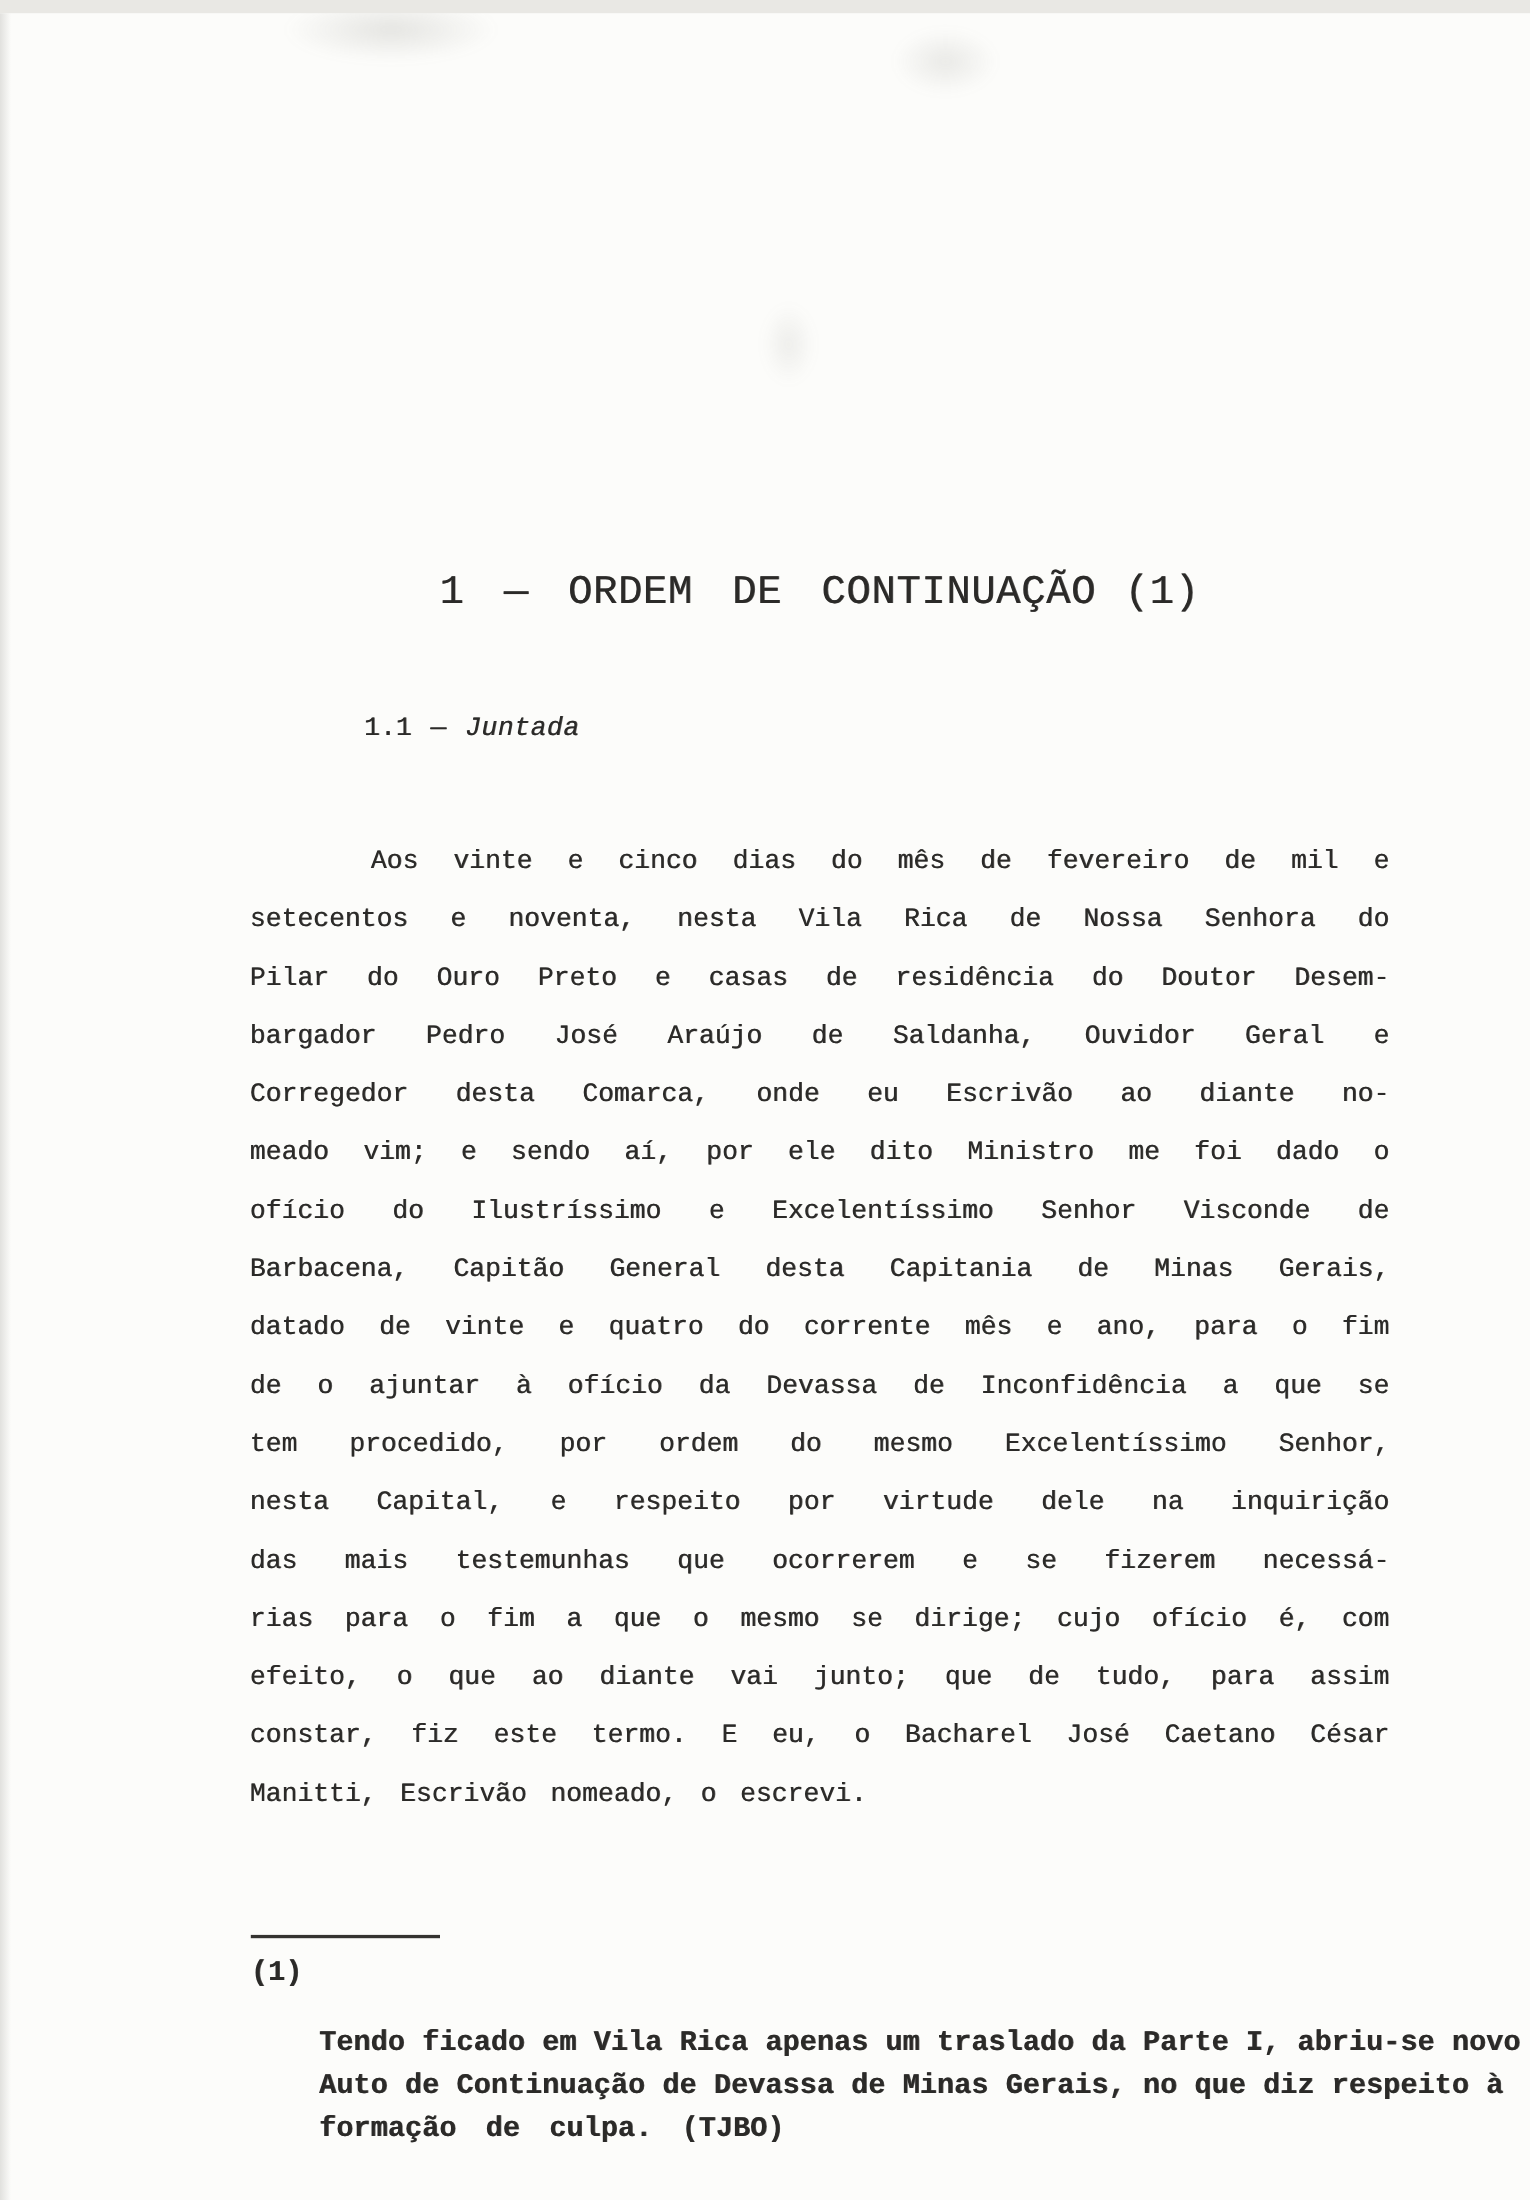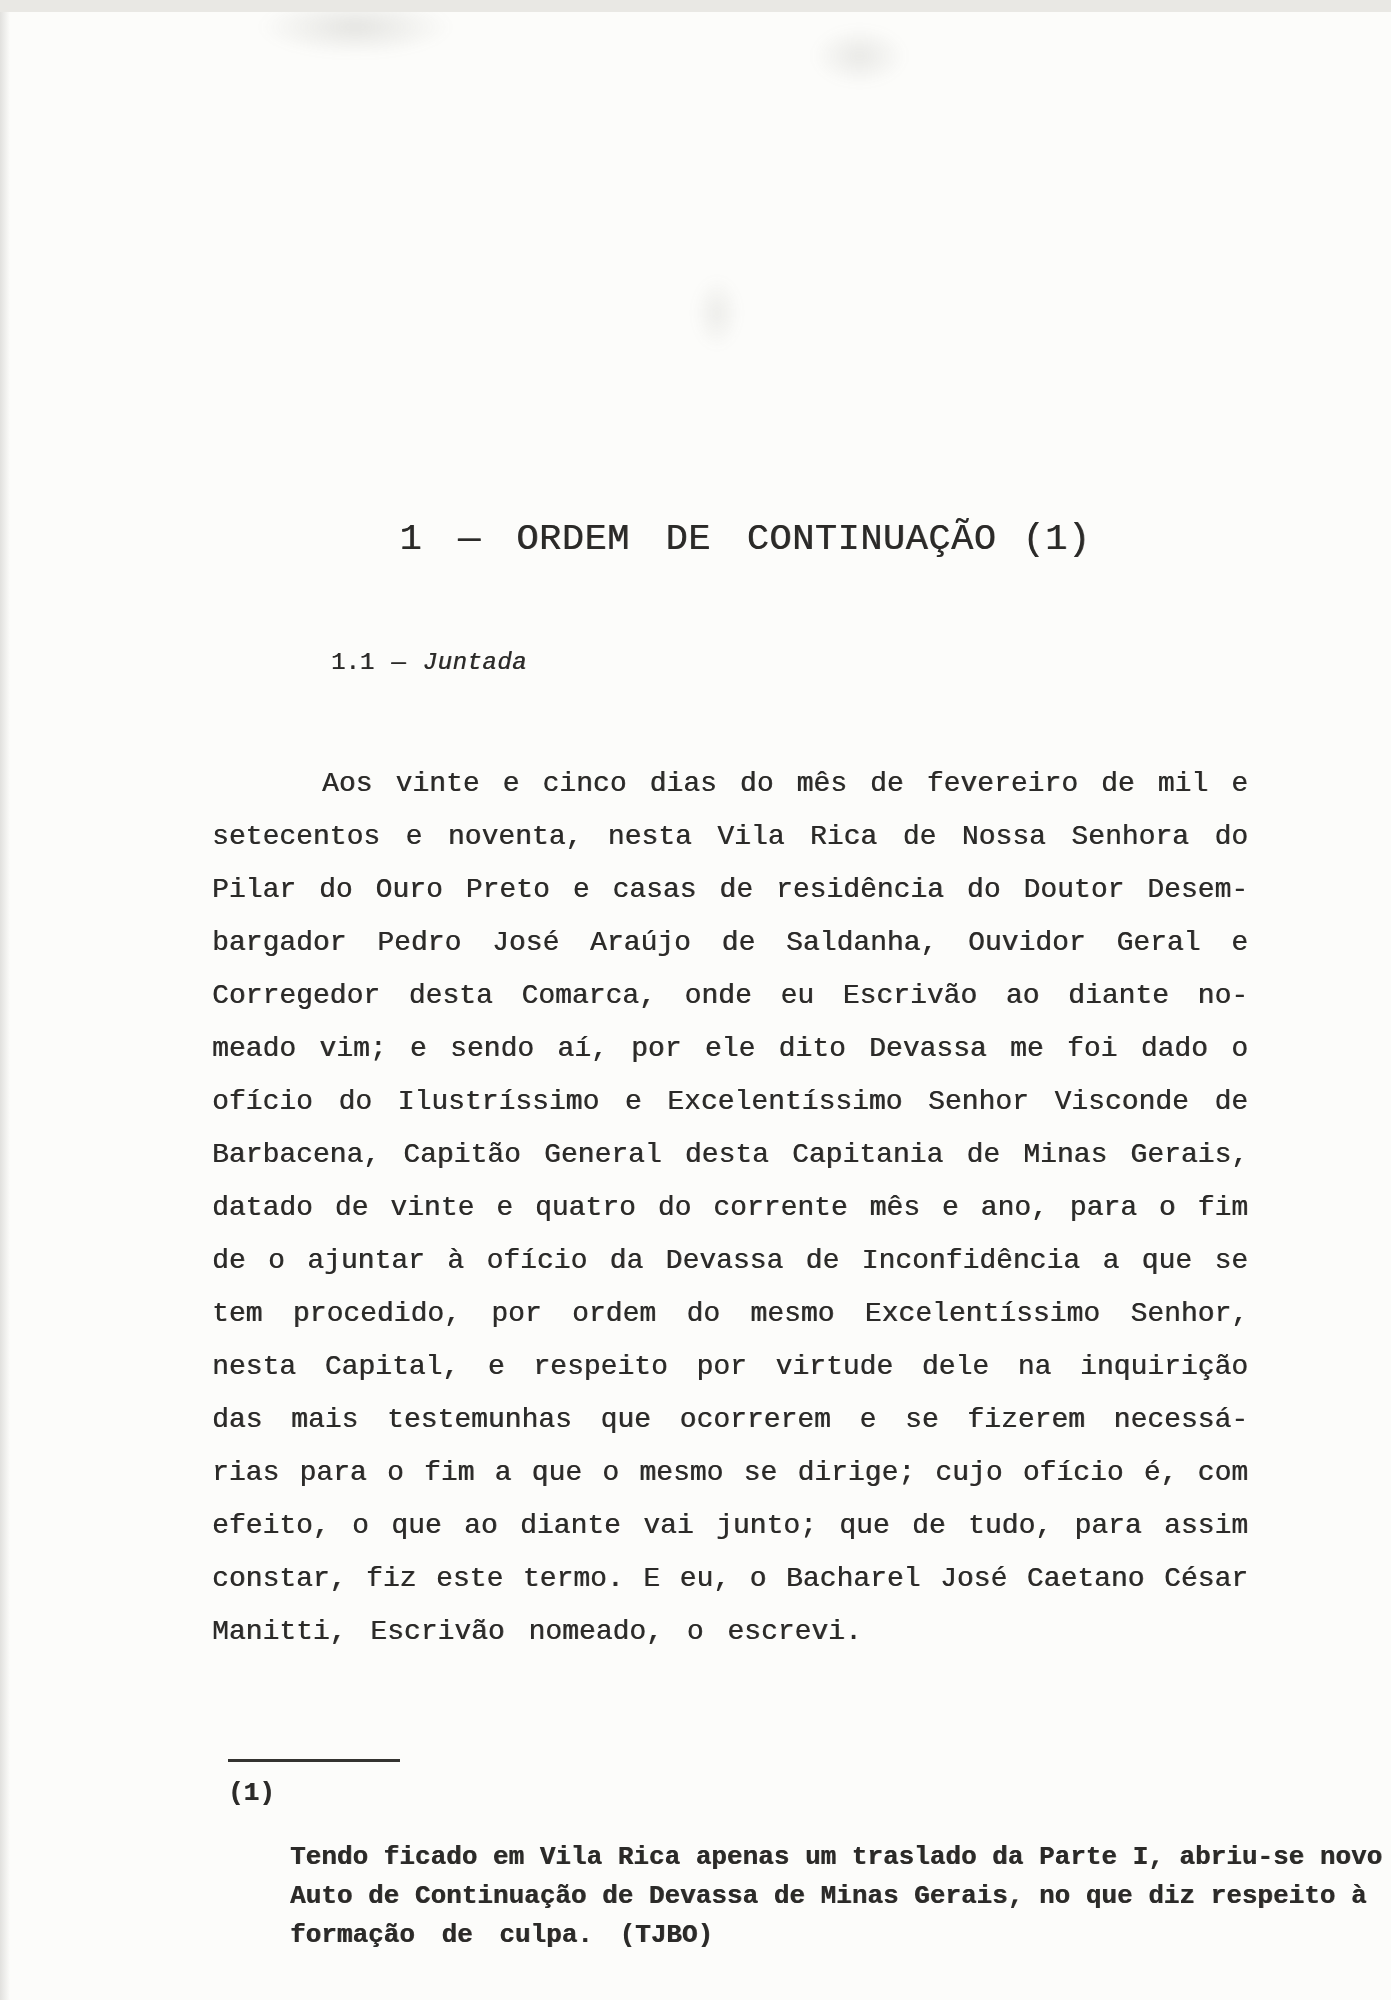--- a/index.html
+++ b/index.html
@@ -56,22 +56,22 @@
     margin: 0;
     font-size: 24px;
     font-weight: normal;
     white-space: nowrap;
   }
   .sub-dash { margin: 0 17px; }
   .sub-label { font-style: italic; letter-spacing: 0.5px; }
 
   .body-block {
     position: absolute;
-    left: 212px; top: 745px; width: 1036px;
-    font-size: 28px;
+    left: 227px; top: 745px; width: 1036px;
+    font-size: 24px;
   }
   .bl {
     height: 53px;
     line-height: 53px;
     text-align: justify;
     text-align-last: justify;
     white-space: nowrap;
   }
   .bl.indent { padding-left: 110px; }
   .bl.last { text-align-last: left; white-space: normal; word-spacing: 7px; }
@@ -115,21 +115,21 @@
   <h1 class="title ink"><span>1 — ORDEM DE CONTINUAÇÃO</span><span class="title-note">(1)</span></h1>
 
   <h2 class="subtitle ink"><span class="sub-num">1.1</span><span class="sub-dash">—</span><span class="sub-label">Juntada</span></h2>
 
   <div class="body-block ink">
     <div class="bl indent">Aos vinte e cinco dias do mês de fevereiro de mil e</div>
     <div class="bl">setecentos e noventa, nesta Vila Rica de Nossa Senhora do</div>
     <div class="bl">Pilar do Ouro Preto e casas de residência do Doutor Desem-</div>
     <div class="bl">bargador Pedro José Araújo de Saldanha, Ouvidor Geral e</div>
     <div class="bl">Corregedor desta Comarca, onde eu Escrivão ao diante no-</div>
-    <div class="bl">meado vim; e sendo aí, por ele dito Devassa me foi dado o</div>
+    <div class="bl">meado vim; e sendo aí, por ele dito Ministro me foi dado o</div>
     <div class="bl">ofício do Ilustríssimo e Excelentíssimo Senhor Visconde de</div>
     <div class="bl">Barbacena, Capitão General desta Capitania de Minas Gerais,</div>
     <div class="bl">datado de vinte e quatro do corrente mês e ano, para o fim</div>
     <div class="bl">de o ajuntar à ofício da Devassa de Inconfidência a que se</div>
     <div class="bl">tem procedido, por ordem do mesmo Excelentíssimo Senhor,</div>
     <div class="bl">nesta Capital, e respeito por virtude dele na inquirição</div>
     <div class="bl">das mais testemunhas que ocorrerem e se fizerem necessá-</div>
     <div class="bl">rias para o fim a que o mesmo se dirige; cujo ofício é, com</div>
     <div class="bl">efeito, o que ao diante vai junto; que de tudo, para assim</div>
     <div class="bl">constar, fiz este termo. E eu, o Bacharel José Caetano César</div>

